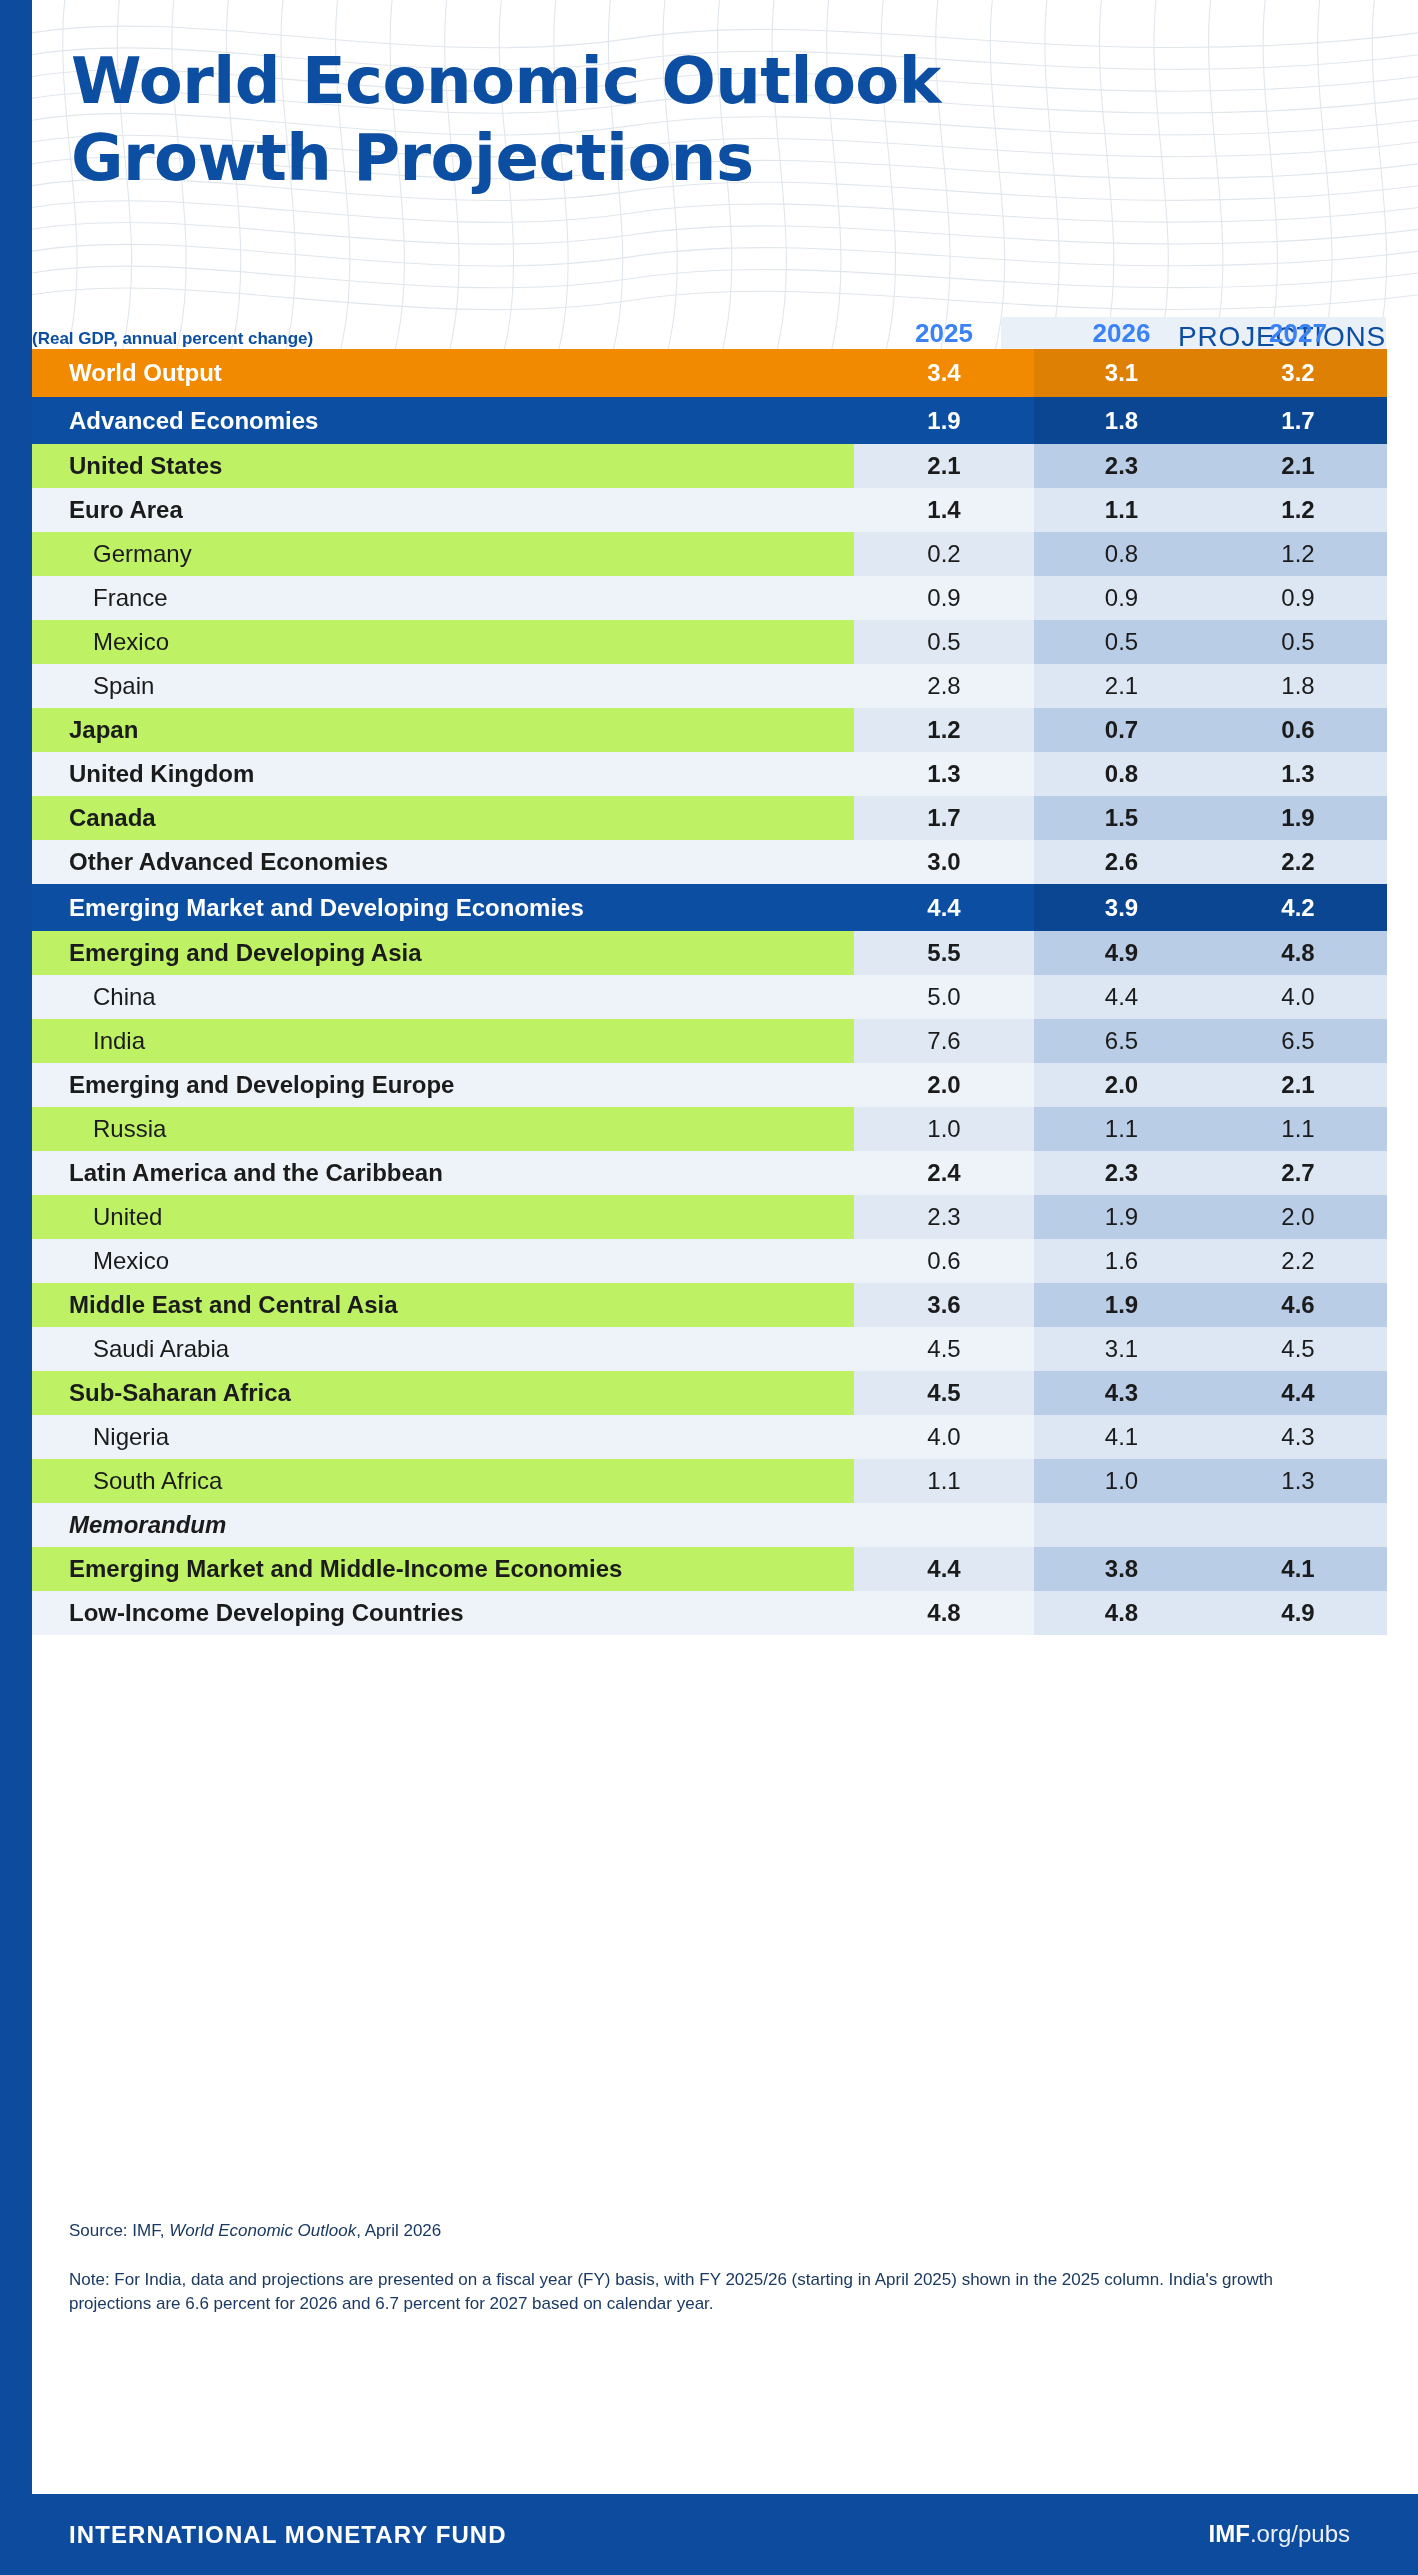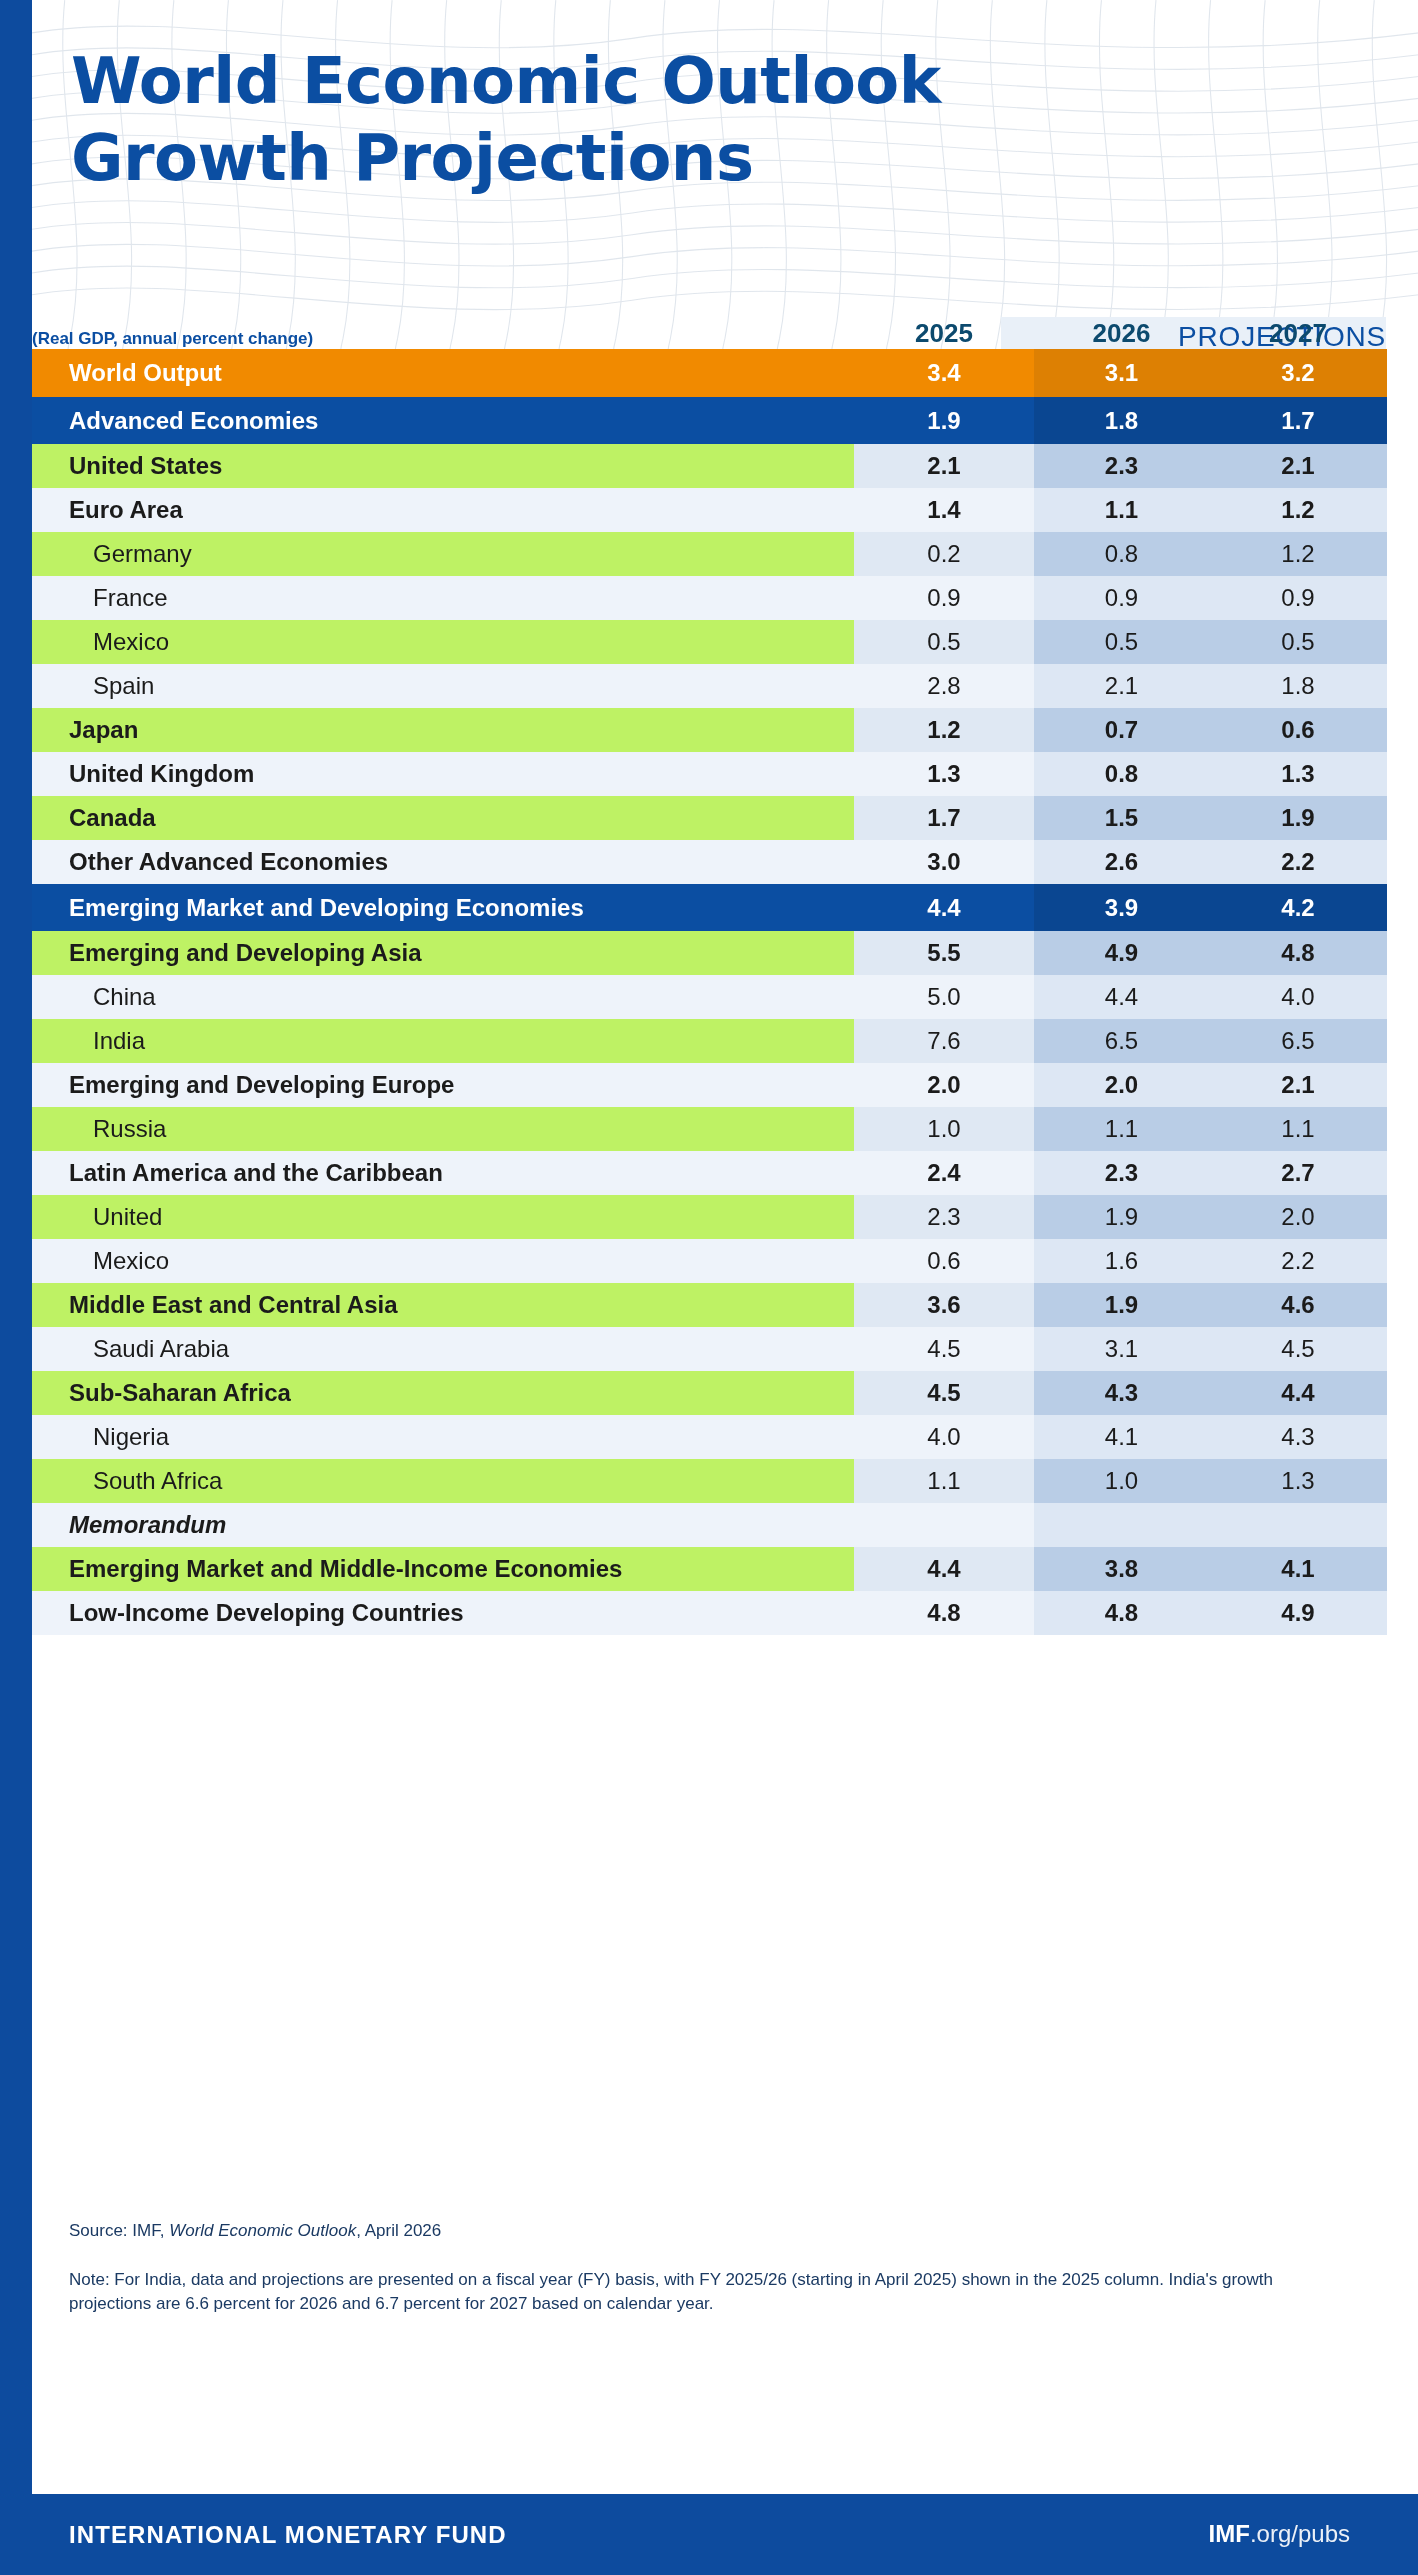--- a/index.html
+++ b/index.html
@@ -101,21 +101,21 @@
     vertical-align: bottom;
     padding-bottom: 9.8px;
   }
   .hdr-note {
     color: #0b4ea2;
     font-weight: bold;
     font-size: 17px;
     padding-left: 37px;
   }
   .hdr-year {
-    color: #0c4a6e;
+    color: #3b82f6;
     font-weight: bold;
     font-size: 26px;
     text-align: center;
   }
 
   
   tr.r td {
     height: 44px;
     font-size: 24px;
     color: #1b1b1b;

